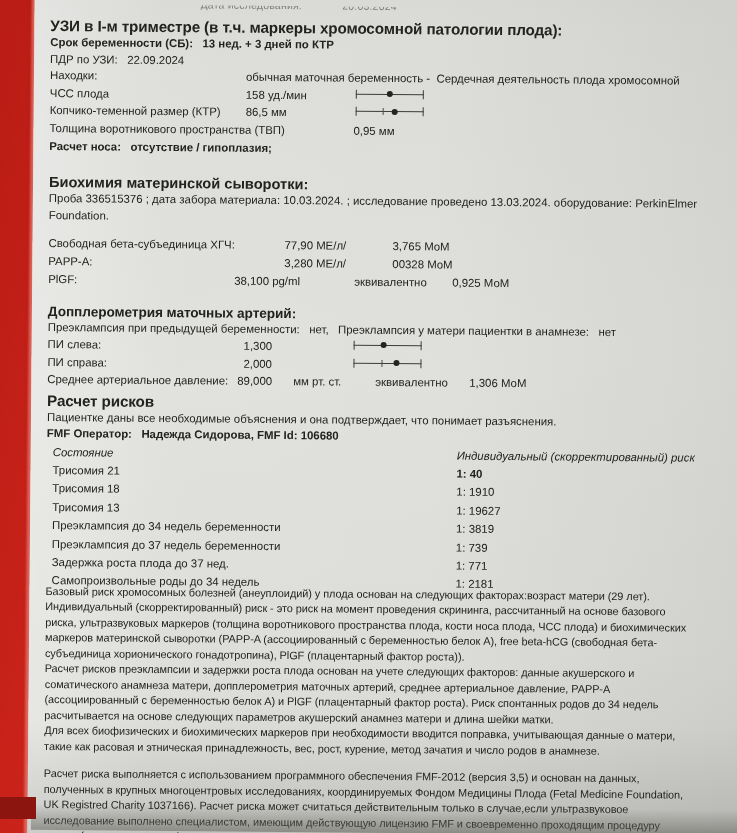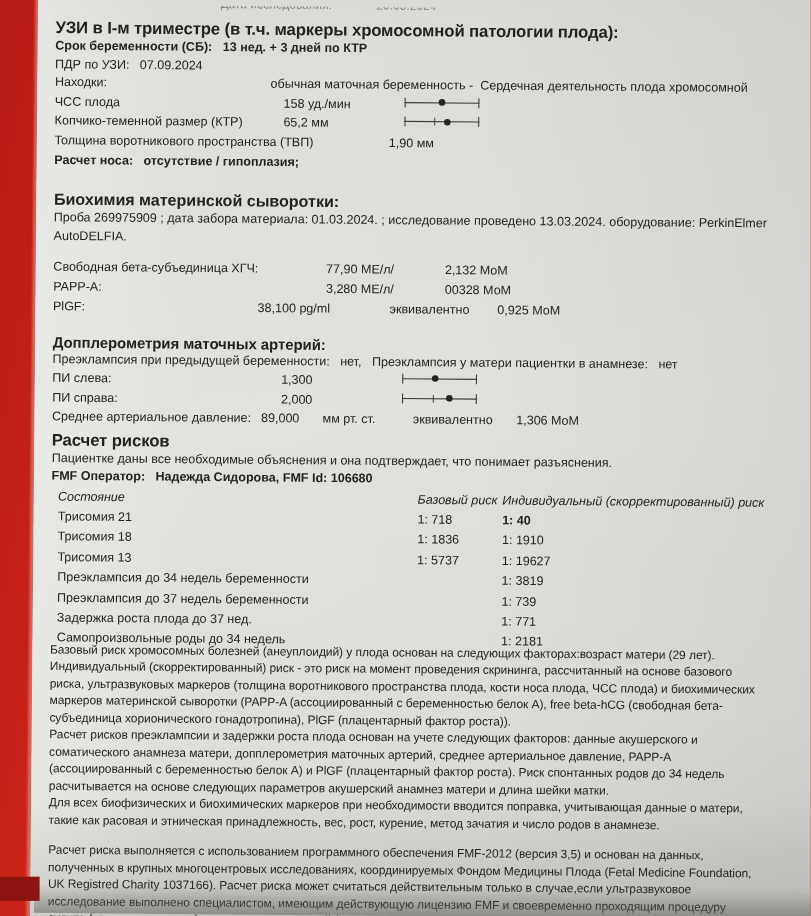--- a/index.html
+++ b/index.html
@@ -98,21 +98,21 @@
   .line.b { font-weight: bold; }
 
   .row {
     display: flex;
     align-items: baseline;
     font-size: 11.4px;
     line-height: 1.55;
     white-space: nowrap;
   }
   .row .lbl { width: 196px; flex: 0 0 196px; }
-  .row .val { width: 108px; flex: 0 0 108px; margin-left: 12px; }
+  .row .val { width: 108px; flex: 0 0 108px; }
   .row .val2 { width: 120px; flex: 0 0 120px; }
 
   
   .range-plot {
     position: relative;
     display: inline-block;
     width: 72px;
     height: 11px;
     vertical-align: middle;
   }
@@ -197,21 +197,21 @@
 
       <div class="line b">
         <span>Срок беременности (СБ):</span>
         &nbsp;
         <span>13 нед. + 3 дней по КТР</span>
       </div>
 
       <div class="line">
         <span>ПДР по УЗИ:</span>
         &nbsp;
-        <span>07.09.2024</span>
+        <span>22.09.2024</span>
       </div>
 
       <div class="row">
         <span class="lbl">Находки:</span>
         <span>обычная маточная беременность -</span>
         &nbsp;&nbsp;
         <span>Сердечная деятельность плода</span>
         &nbsp;
         <span>хромосомной</span>
       </div>
@@ -222,64 +222,64 @@
         <span class="range-plot">
           <span class="axis"></span>
             <span class="cap l"></span>
             <span class="cap r"></span>
           <span class="dot" style="left:46%"></span>
         </span>
       </div>
 
       <div class="row">
         <span class="lbl">Копчико-теменной размер (КТР)</span>
-        <span class="val">65,2 мм</span>
+        <span class="val">86,5 мм</span>
         <span class="range-plot">
           <span class="axis"></span>
             <span class="cap l"></span>
             <span class="cap r"></span>
           <span class="tick" style="left:40%"></span>
           <span class="dot" style="left:53%"></span>
         </span>
       </div>
 
       <div class="row">
         <span style="flex:0 0 304px">Толщина воротникового пространства (ТВП)</span>
-        <span>1,90 мм</span>
+        <span>0,95 мм</span>
       </div>
 
       <div class="line b">
         <span>Расчет носа:</span>
         &nbsp;
         <span>отсутствие / гипоплазия;</span>
       </div>
 
       <div class="spacer-20"></div>
 
       <h2 class="block-title">Биохимия материнской сыворотки:</h2>
 
       <div class="line" style="white-space:normal; width:660px;">
         <span>Проба</span>
-        <span class="b">269975909</span>
+        <span class="b">336515376</span>
         <span>; дата забора материала:</span>
-        <span class="b">01.03.2024.</span>
+        <span class="b">10.03.2024.</span>
         <span>; исследование проведено</span>
         <span class="b">13.03.2024.</span>
         <span>оборудование:</span>
         <span class="b">PerkinElmer</span>
         <br>
-        <span class="b">AutoDELFIA.</span>
+        <span class="b">Foundation.</span>
       </div>
 
       <div class="spacer-12"></div>
 
       <div class="row">
         <span style="flex:0 0 236px">Свободная бета-субъединица ХГЧ:</span>
         <span class="val">77,90 МЕ/л/</span>
-        <span>2,132 МоМ</span>
+        <span>3,765 МоМ</span>
       </div>
       <div class="row">
         <span style="flex:0 0 236px">PAPP-A:</span>
         <span class="val">3,280 МЕ/л/</span>
         <span>00328 МоМ</span>
       </div>
       <div class="row">
         <span style="flex:0 0 186px">PlGF:</span>
         <span class="val2">38,100 pg/ml</span>
         <span style="flex:0 0 98px">эквивалентно</span>
@@ -345,26 +345,20 @@
           <div class="risk-head">Состояние</div>
           <div class="risk-cell">Трисомия 21</div>
           <div class="risk-cell">Трисомия 18</div>
           <div class="risk-cell">Трисомия 13</div>
           <div class="risk-cell">Преэклампсия до 34 недель беременности</div>
           <div class="risk-cell">Преэклампсия до 37 недель беременности</div>
           <div class="risk-cell">Задержка роста плода до 37 нед.</div>
           <div class="risk-cell">Самопроизвольные роды до 34 недель</div>
         </div>
 
-        <div class="risk-col-base">
-          <div class="risk-head">Базовый риск</div>
-          <div class="risk-cell">1: 718</div>
-          <div class="risk-cell">1: 1836</div>
-          <div class="risk-cell">1: 5737</div>
-        </div>
 
         <div class="risk-col-indiv">
           <div class="risk-head">Индивидуальный (скорректированный) риск</div>
           <div class="risk-cell strong">1: 40</div>
           <div class="risk-cell">1: 1910</div>
           <div class="risk-cell">1: 19627</div>
           <div class="risk-cell">1: 3819</div>
           <div class="risk-cell">1: 739</div>
           <div class="risk-cell">1: 771</div>
           <div class="risk-cell">1: 2181</div>

